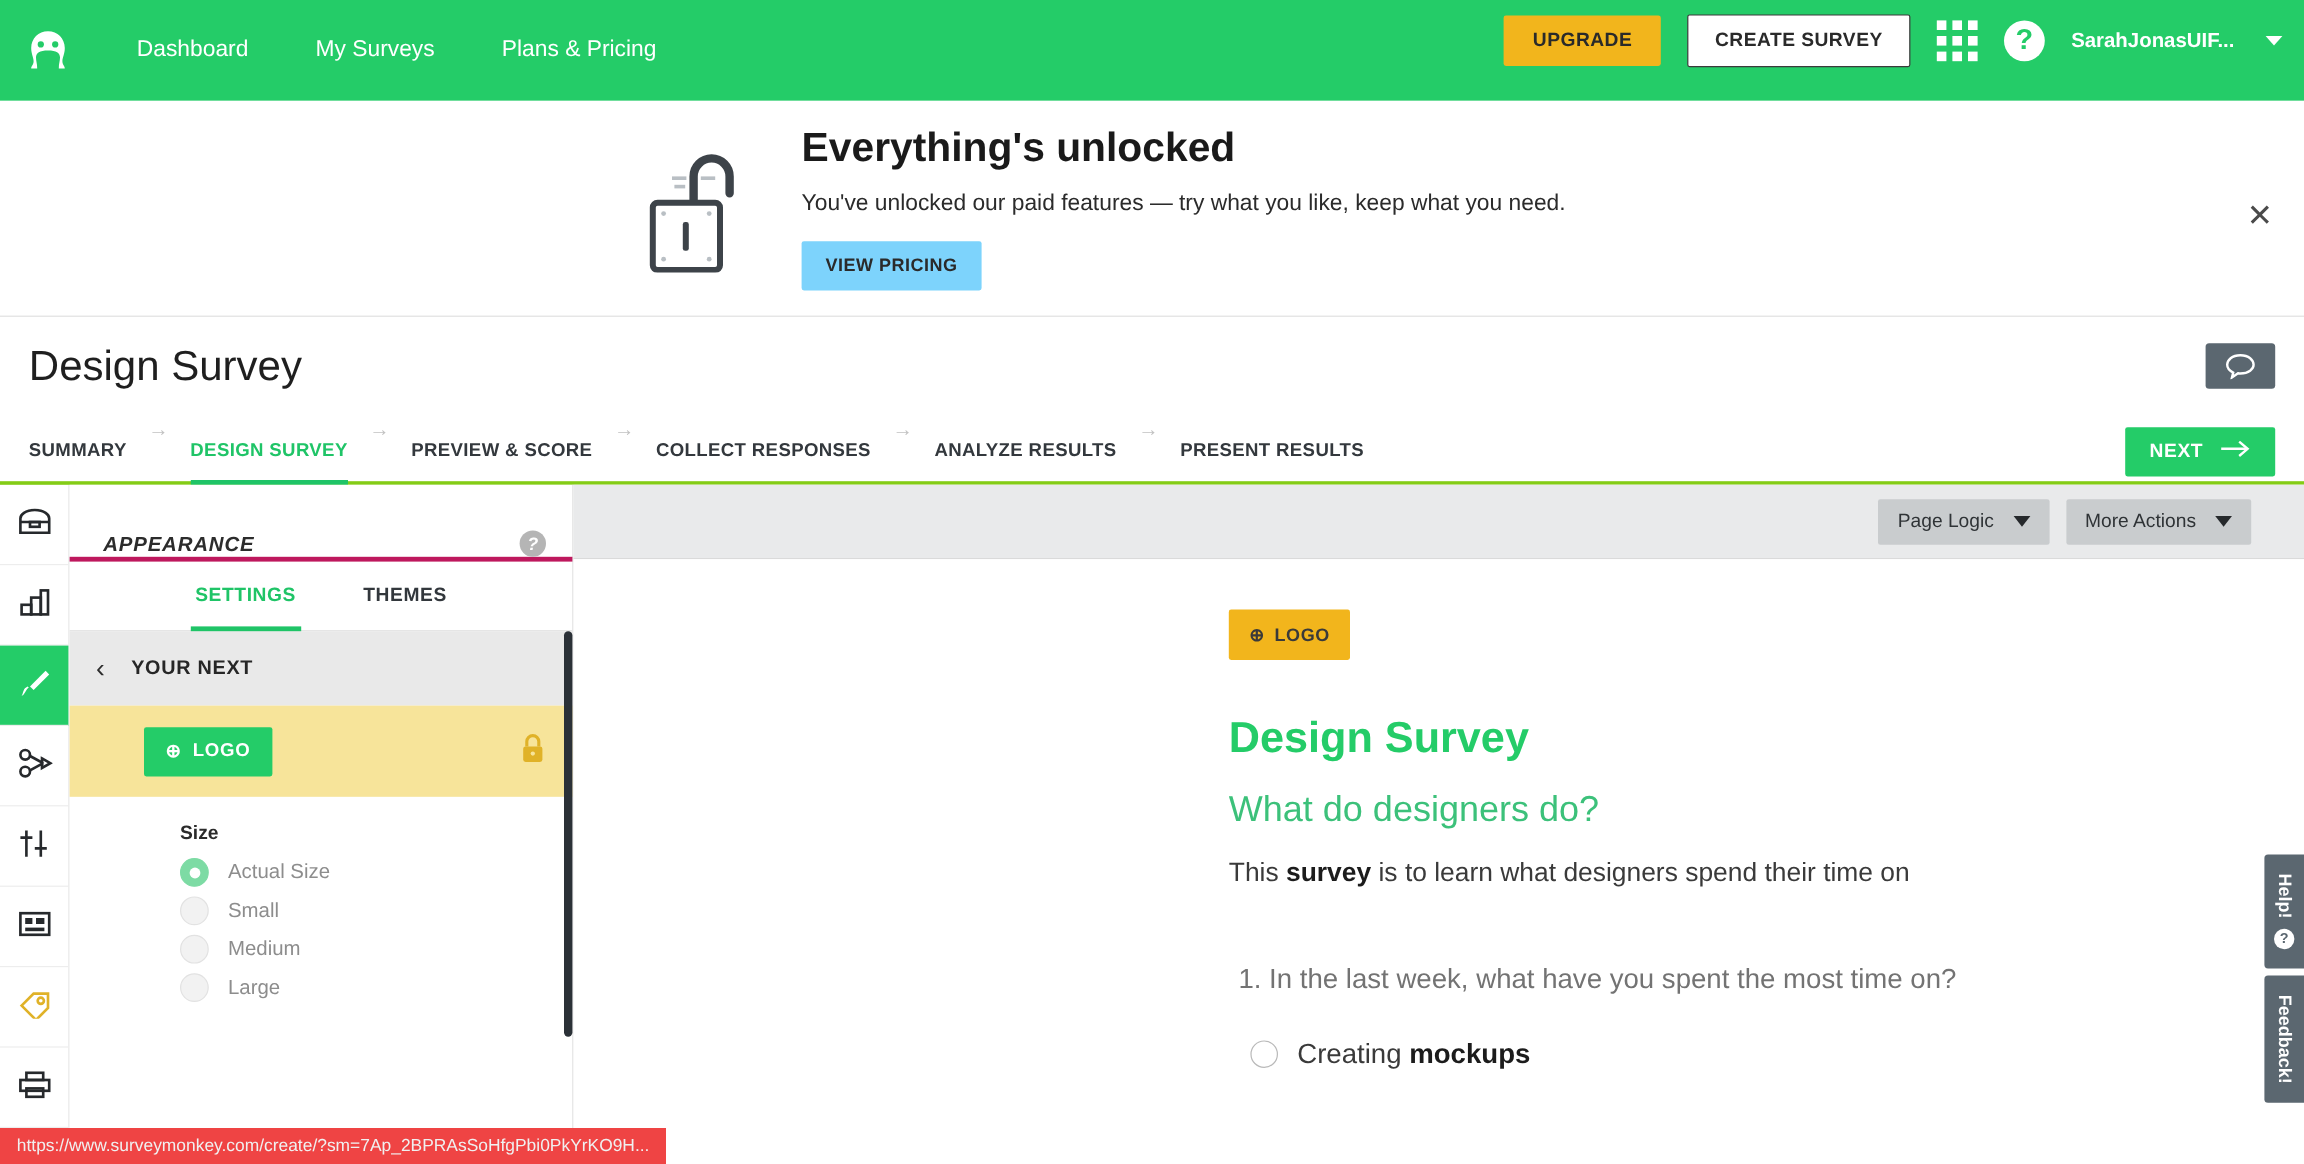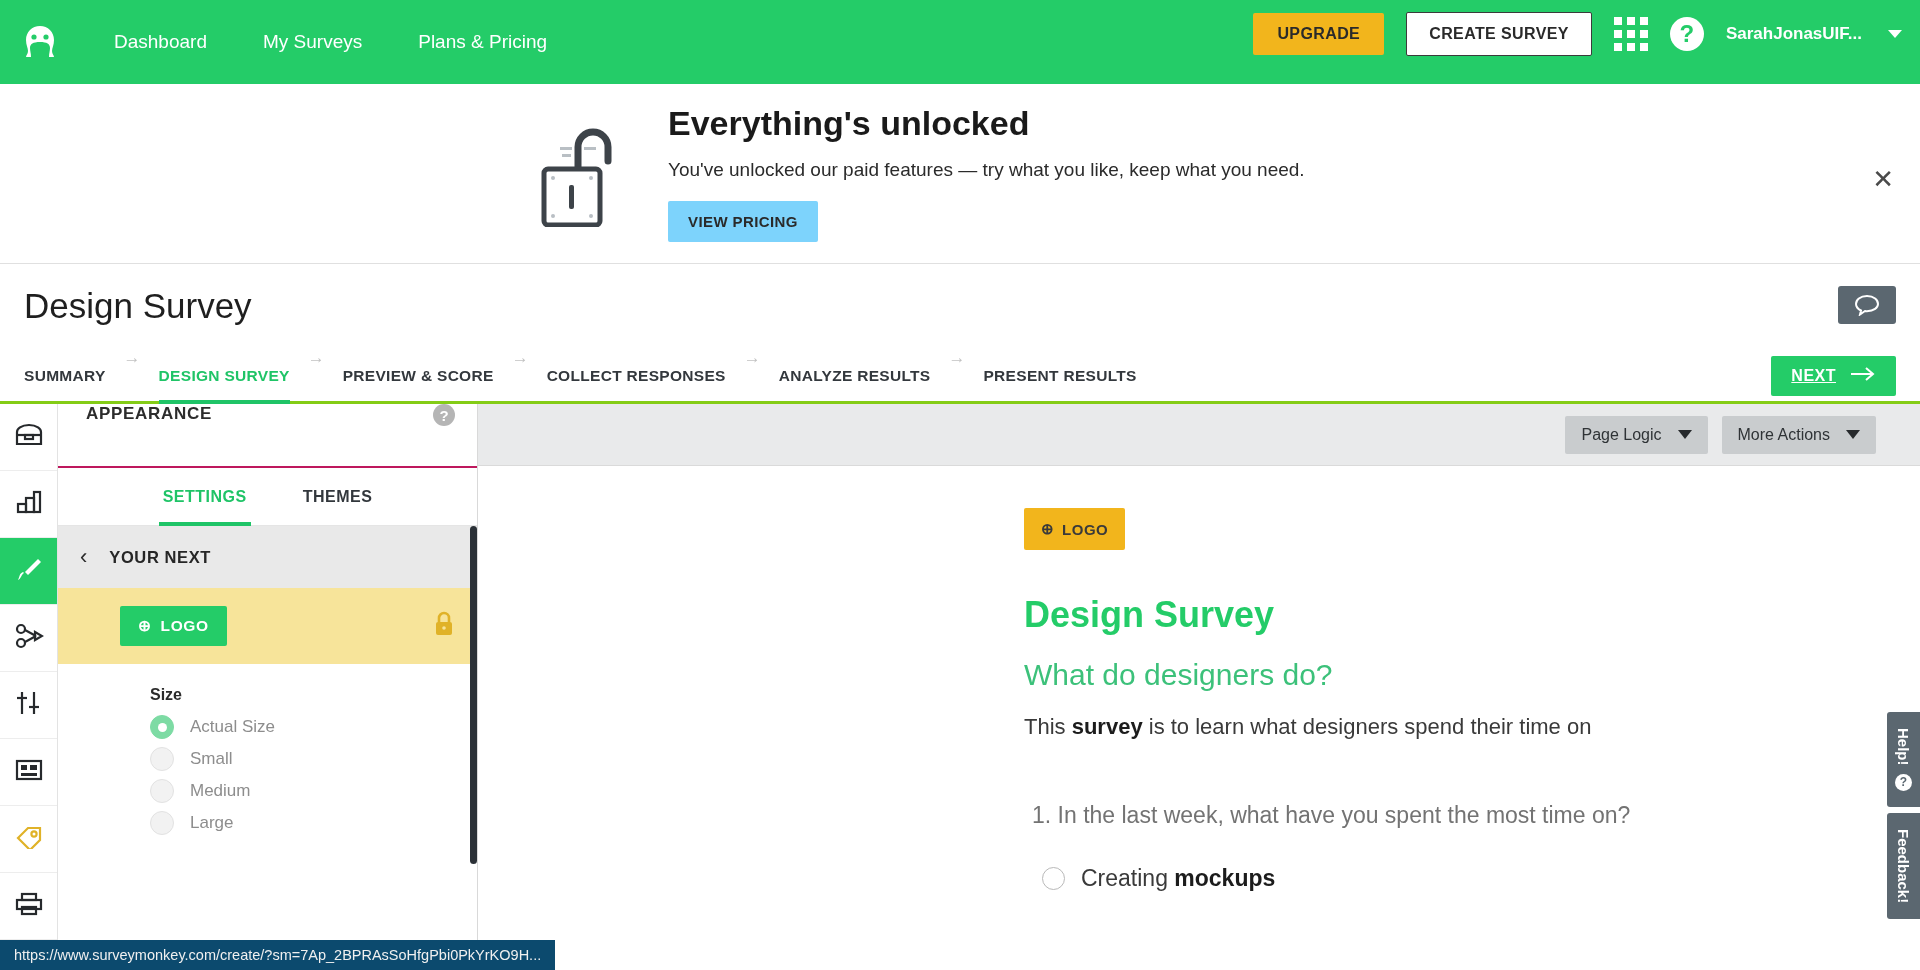--- a/index.html
+++ b/index.html
@@ -97,40 +97,40 @@
   .step.active::after {
     content: ""; position: absolute; left: 0; right: 0; bottom: 0;
     height: 4px; background: #1fc467;
   }
   .step-arrow { color: #c2c2c2; font-size: 17px; margin: 0 18px; }
   .btn-next {
     position: absolute; right: 24px; top: 8px;
     background: #24cc68; color: #fff; border: none;
     font-size: 16px; font-weight: 700; letter-spacing: .5px;
     padding: 11px 20px; cursor: pointer; border-radius: 2px;
-    display: flex; align-items: center; gap: 14px; text-decoration: underline;
+    display: flex; align-items: center; gap: 14px;
   }
 
   
   .body-wrap { display: flex; height: 582px; }
 
   
   .rail { width: 58px; background: #fff; border-right: 1px solid #e3e3e3; }
   .rail-item {
     height: 67px; display: flex; align-items: center; justify-content: center;
     border-bottom: 1px solid #ededed; cursor: pointer;
   }
   .rail-item.active { background: #24cc68; }
 
   
   .panel { width: 420px; background: #fff; border-right: 1px solid #d9d9d9;
     position: relative; }
   .panel-head {
-    height: 64px; display: flex; align-items: flex-start; justify-content: space-between;
-    padding: 0 22px 0 28px; border-bottom: 2px solid #be185d;
+    height: 64px; display: flex; align-items: flex-end; justify-content: space-between;
+    padding: 0 22px 0 28px; border-bottom: 4px solid #be185d; font-style: italic;
   }
   .panel-head-title { font-size: 17px; font-weight: 700; color: #2c2c2c; letter-spacing: .7px; }
   .q-circle {
     width: 22px; height: 22px; border-radius: 50%; background: #b5b5b5;
     color: #fff; font-size: 15px; font-weight: 700;
     display: flex; align-items: center; justify-content: center; cursor: pointer;
   }
   .panel-tabs { height: 58px; display: flex; align-items: center;
     justify-content: center; gap: 56px; border-bottom: 1px solid #e5e5e5; }
   .panel-tab {
@@ -217,21 +217,21 @@
   .side-tab .mini-q {
     width: 17px; height: 17px; border-radius: 50%; background: #fff;
     color: #5b6770; font-size: 12px; font-weight: 700;
     display: flex; align-items: center; justify-content: center;
     writing-mode: horizontal-tb;
   }
 
   
   .statusbar {
     position: absolute; left: 0; bottom: 0;
-    background: #0c4a6e; color: #f0f0f0; font-size: 14.5px;
+    background: #ef4444; color: #f0f0f0; font-size: 14.5px;
     padding: 7px 14px; max-width: 640px; white-space: nowrap;
     overflow: hidden; text-overflow: ellipsis; z-index: 40;
   }
 </style>
 </head>
 <body>
 
 <div class="topnav">
   <div class="brand-logo">
     <svg width="46" height="46" viewBox="0 0 46 46">

